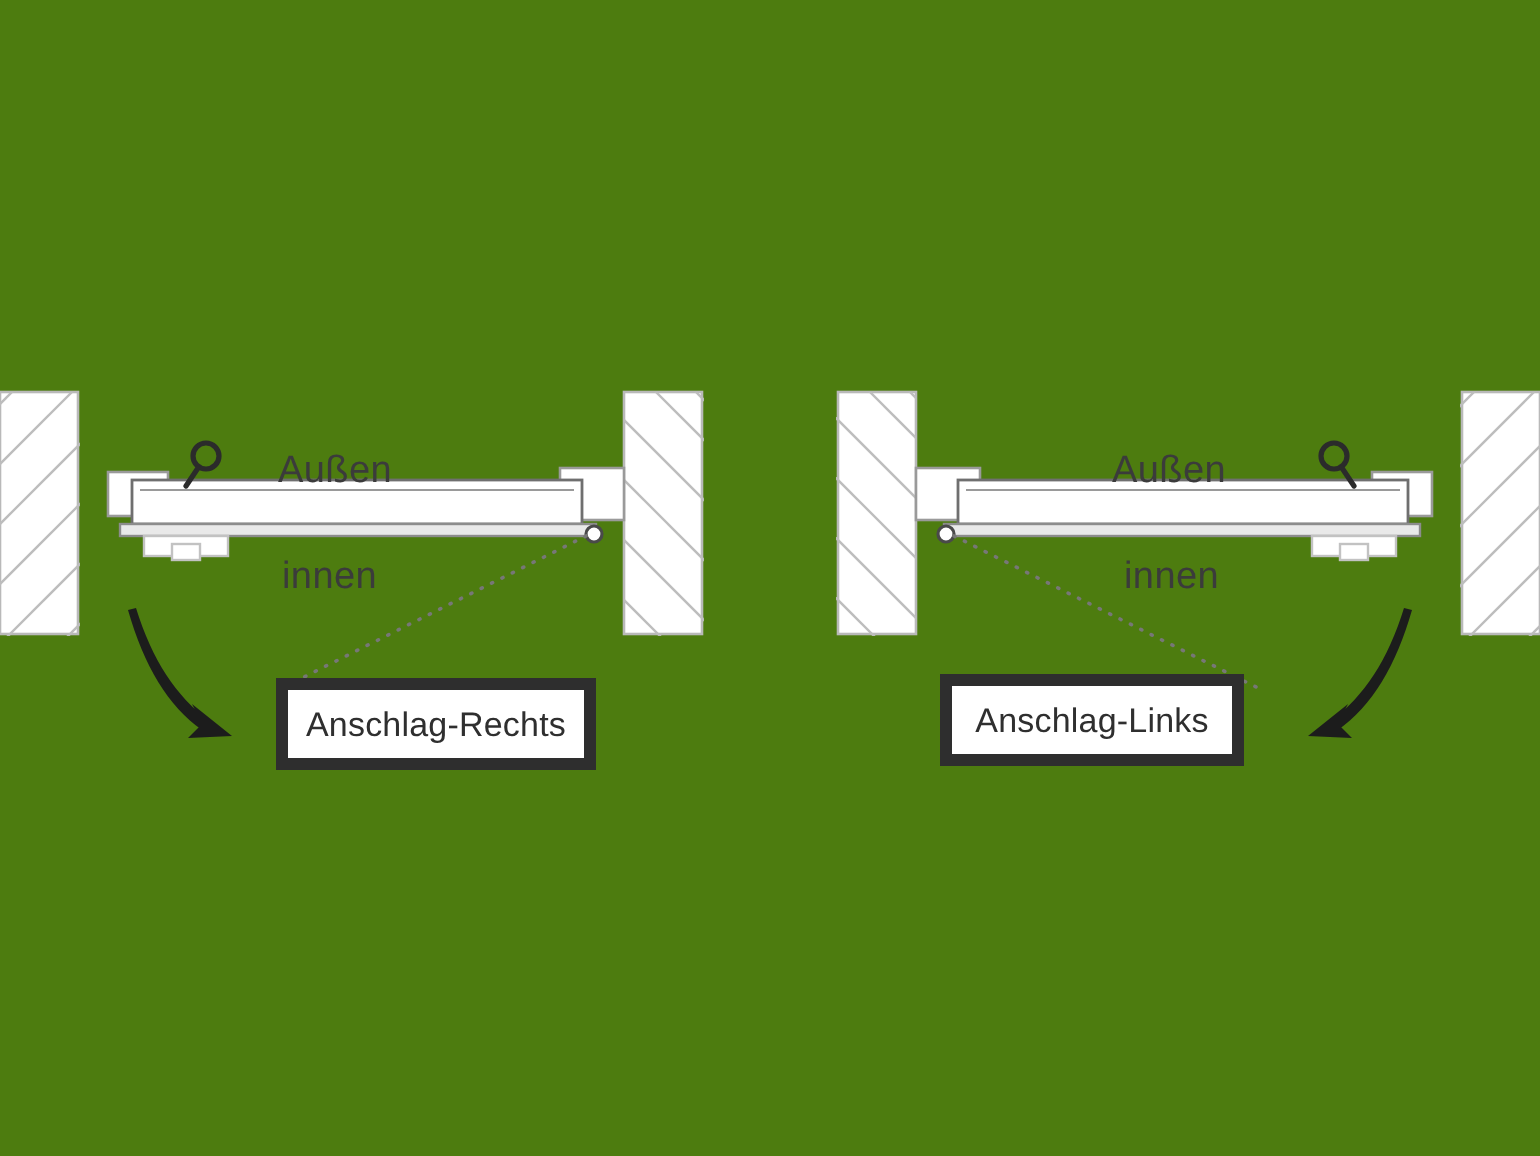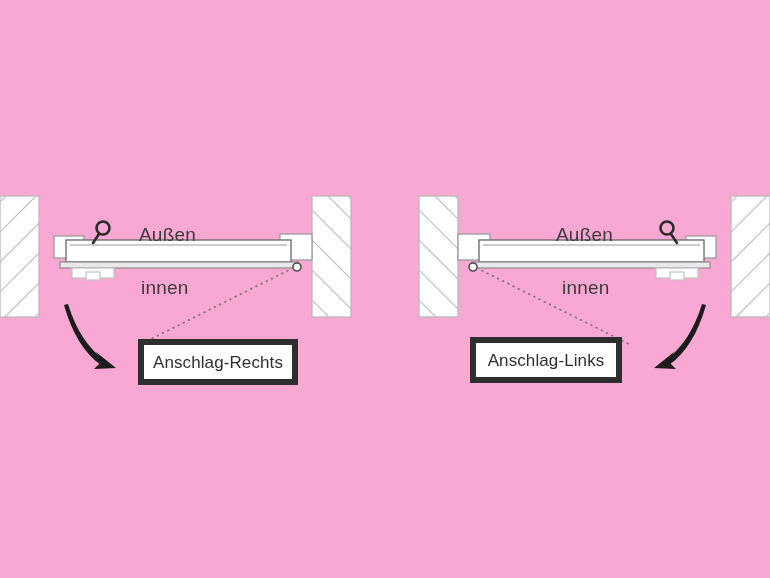--- a/index.html
+++ b/index.html
@@ -10,21 +10,21 @@
   body {
     width: 770px;
     height: 578px;
     overflow: hidden;
     font-family: "Liberation Sans", sans-serif;
   }
   #stage {
     position: relative;
     width: 770px;
     height: 578px;
-    background: #f9a8d4;
+    background: #4d7c0f;
   }
   svg.diagram {
     position: absolute;
     top: 0;
     left: 0;
     width: 770px;
     height: 578px;
     display: block;
   }
   .lbl {

